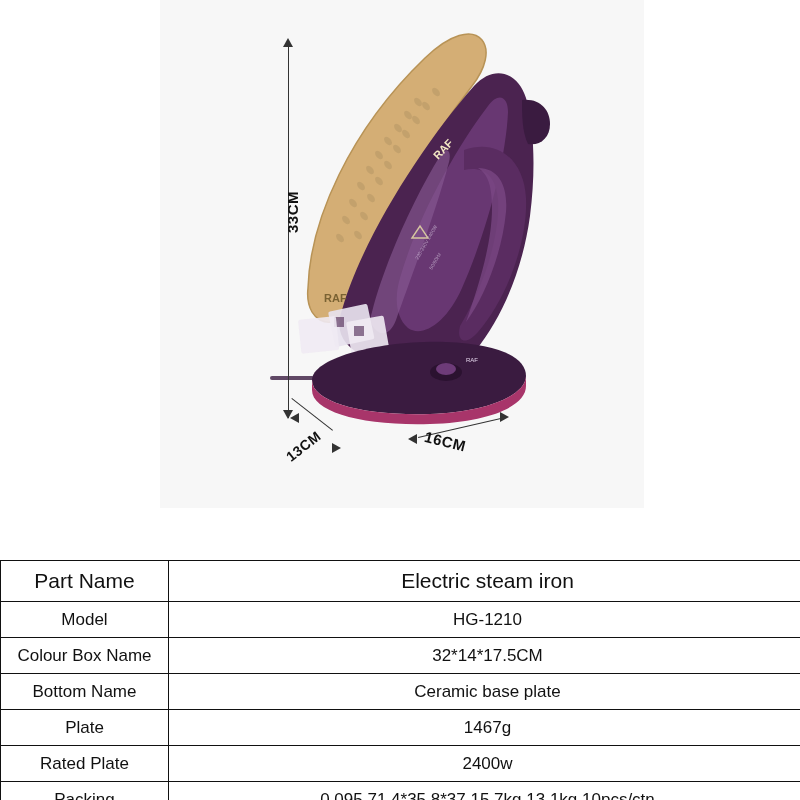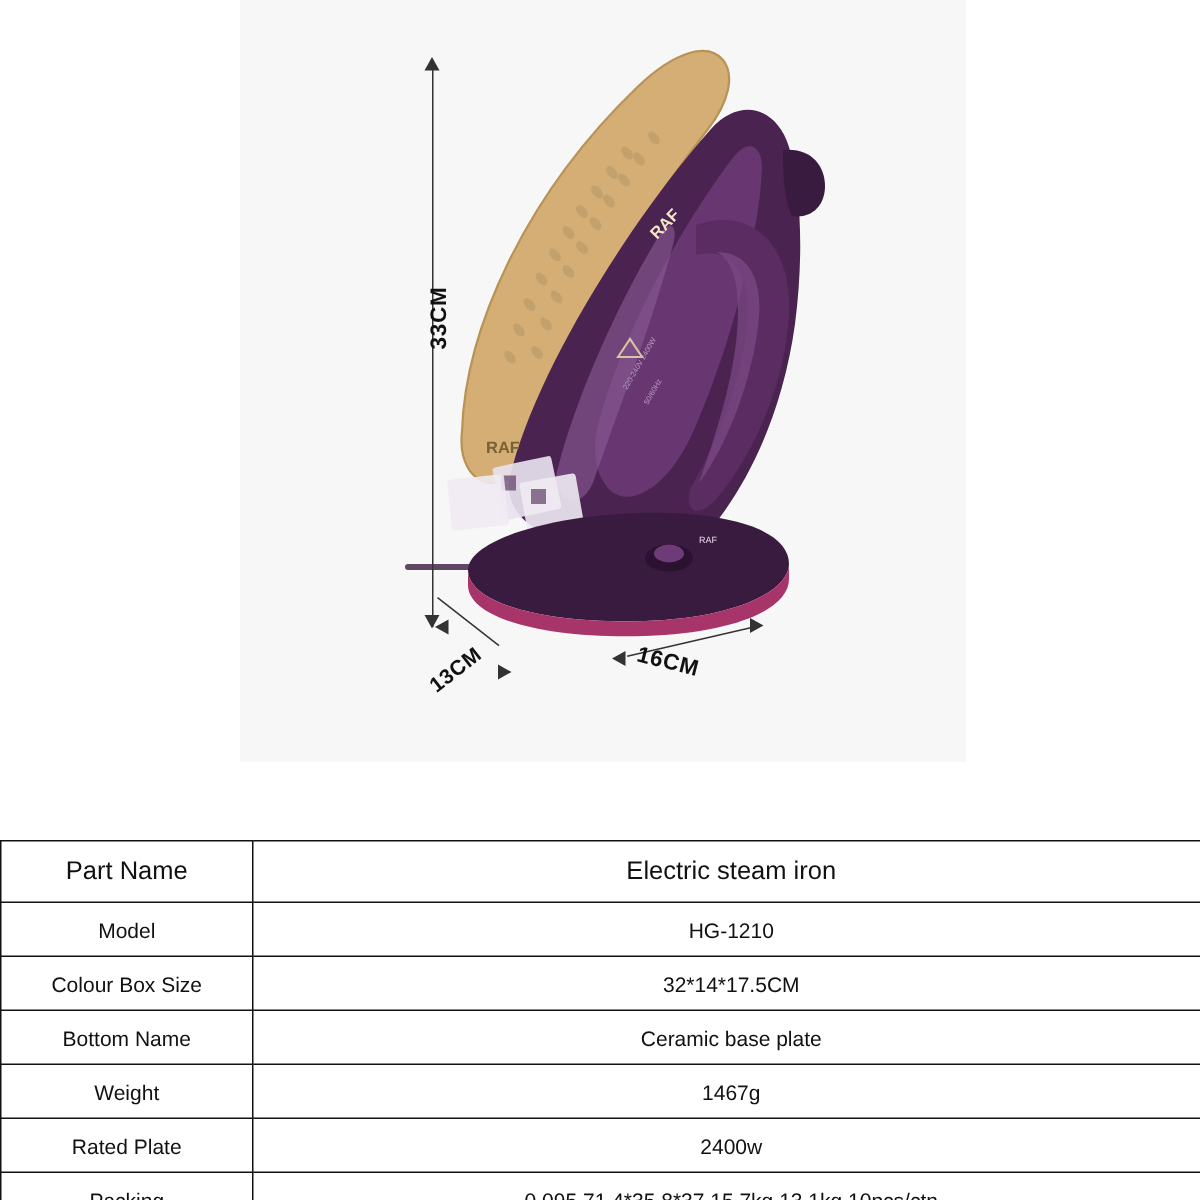--- a/index.html
+++ b/index.html
@@ -107,25 +107,25 @@
   }
   .spec-table td {
     border: 1px solid #111;
     text-align: center;
     vertical-align: middle;
     color: #111;
     font-family: "Liberation Sans", sans-serif;
   }
   .spec-table tr.head-row td {
     height: 38px;
-    font-size: 17px;
+    font-size: 21px;
   }
   .spec-table tr.body-row td {
     height: 33px;
-    font-size: 14px;
+    font-size: 17px;
   }
   .col-name { width: 165px; }
   .col-value { width: 635px; }
   .head-row .col-value { font-size: 19px; }
 </style>
 </head>
 <body>
 
 <div class="product-area">
   <div class="photo-bg"></div>
@@ -214,29 +214,29 @@
   <tbody>
     <tr class="head-row">
       <td class="col-name">Part Name</td>
       <td class="col-value">Electric steam iron</td>
     </tr>
     <tr class="body-row">
       <td class="col-name">Model</td>
       <td class="col-value">HG-1210</td>
     </tr>
     <tr class="body-row">
-      <td class="col-name">Colour Box Size</td>
+      <td class="col-name">Colour Box Name</td>
       <td class="col-value">32*14*17.5CM</td>
     </tr>
     <tr class="body-row">
       <td class="col-name">Bottom Name</td>
       <td class="col-value">Ceramic base plate</td>
     </tr>
     <tr class="body-row">
-      <td class="col-name">Weight</td>
+      <td class="col-name">Plate</td>
       <td class="col-value">1467g</td>
     </tr>
     <tr class="body-row">
       <td class="col-name">Rated Plate</td>
       <td class="col-value">2400w</td>
     </tr>
     <tr class="body-row">
       <td class="col-name">Packing</td>
       <td class="col-value">0.095 71.4*35.8*37 15.7kg 13.1kg 10pcs/ctn</td>
     </tr>

